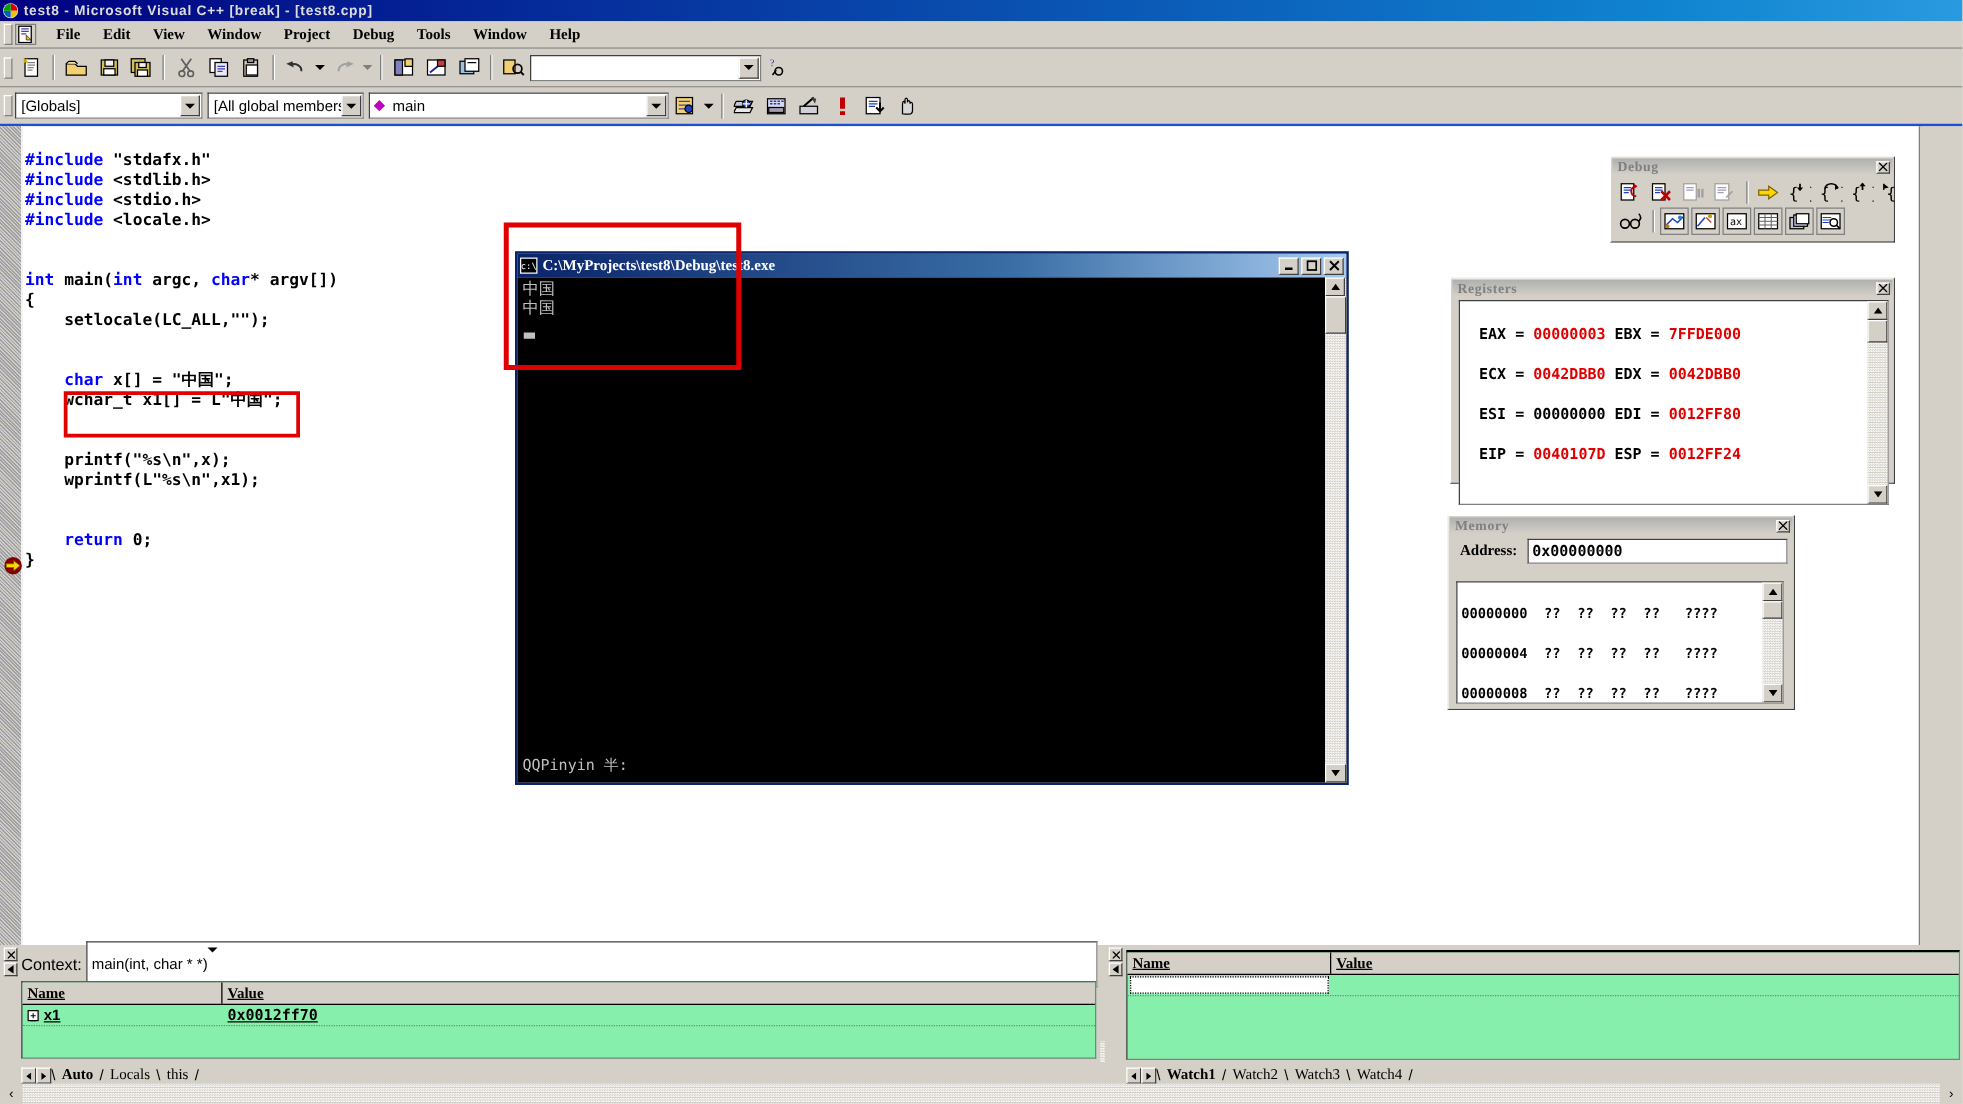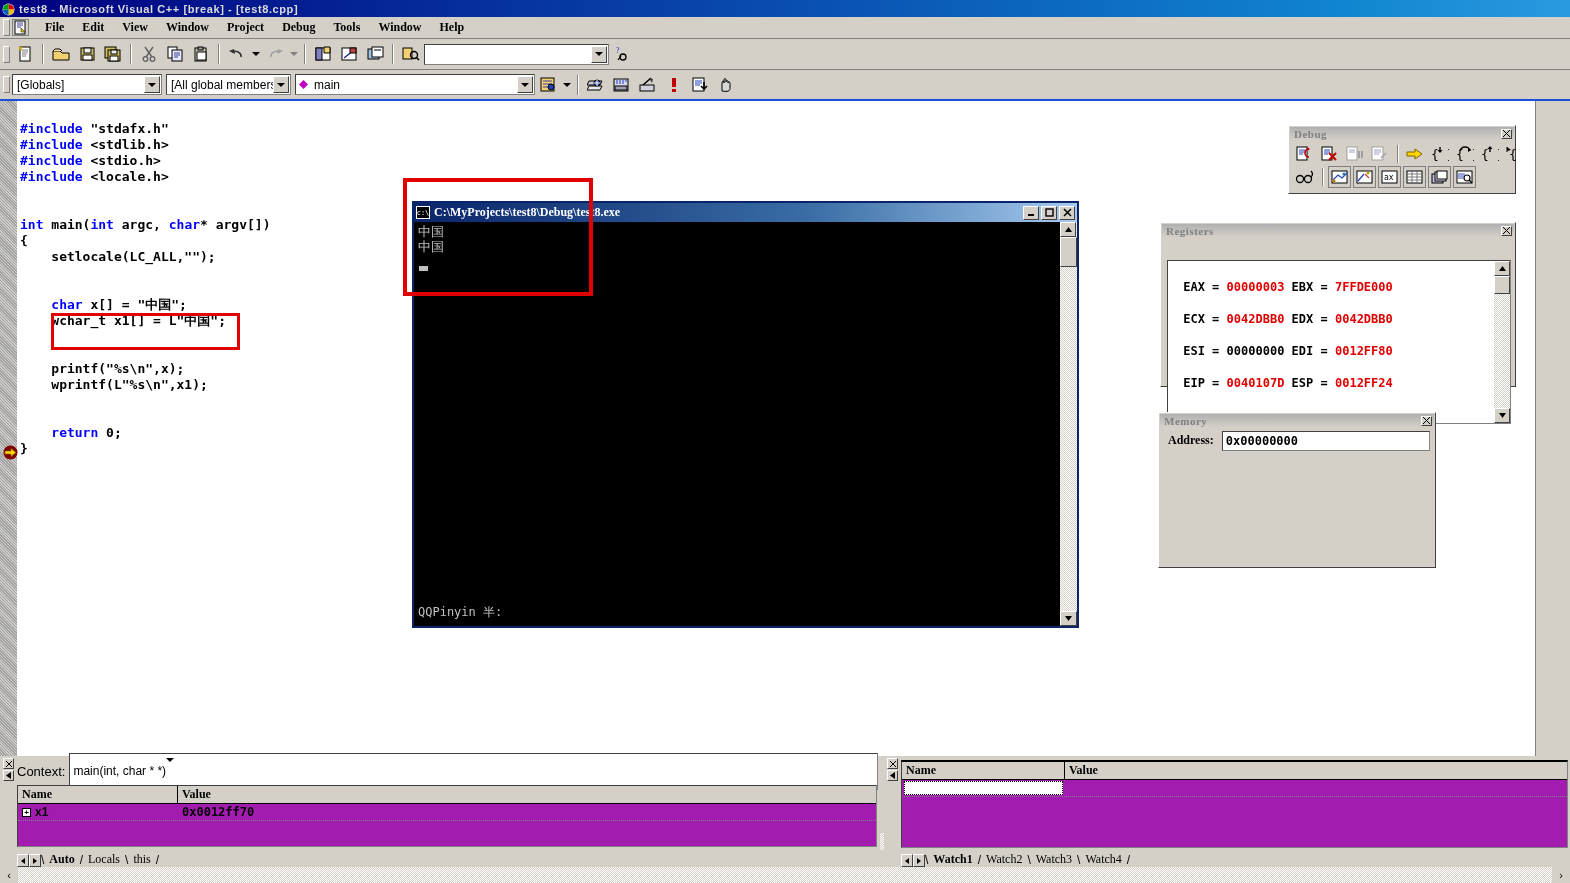--- a/index.html
+++ b/index.html
@@ -107,21 +107,21 @@
   .dbg-rows { padding:2px 2px 0 3px; }
   .dbg-row { display:flex; align-items:center; height:23px; }
   .dbtn { width:23px; height:22px; margin-right:2px; flex:none;
     display:flex;align-items:center;justify-content:center; position:relative; }
   .dbtn.framed { border:1px solid #808080; }
 
   
   #reg-pal { left:1160px; top:222px; width:356px; height:165px; }
   .reg-body { position:absolute; left:6px; top:17px; width:344px; height:164px;
     background:#fff; border:1px solid #808080; border-top-color:#404040;
-    border-left-color:#404040; overflow:hidden;margin-top:20px; }
+    border-left-color:#404040; overflow:hidden; }
   .reg-lines { padding:2px 0 0 8px; font-size:12px; line-height:16px;
     font-family:"DejaVu Sans Mono", monospace; font-weight:bold; white-space:pre; }
   .reg-lines .v { color:#e00000; }
   .reg-lines .k { color:#000; }
   .vscroll { position:absolute; right:0; top:0; width:16px; height:100%;
     background-image:repeating-conic-gradient(#fff 0% 25%, #d4d0c8 0% 50%);
     background-size:2px 2px; }
   .vsb-arrow { width:16px; height:15px; background:#d4d0c8;
     border:1px solid #fff; border-right-color:#404040; border-bottom-color:#404040;
     display:flex;align-items:center;justify-content:center; }
@@ -188,22 +188,22 @@
     justify-content:center; }
   .ctx-row { position:absolute; left:17px; top:3px; right:2px; height:22px;
     display:flex; align-items:center; }
   .ctx-lbl { font-size:13px; font-family:"Liberation Sans", sans-serif;
     margin-right:4px; white-space:nowrap; }
   .ctx-combo { flex:1; height:37px; background:#fff; border:1px solid #808080;
     border-top-color:#404040; border-left-color:#404040; position:relative;
     display:flex; align-items:center; }
   .ctx-combo .cv { font-size:12px; padding-left:3px;
     font-family:"Liberation Sans", sans-serif; }
-  .grid { position:absolute; background:#a21caf; border:1px solid #808080;
-    border-top-color:#404040; border-left-color:#404040; }
+  .grid { position:absolute; background:#86efac; border:1px solid #808080;
+    border-top-color:#404040; border-left-color:#404040;text-decoration:underline; }
   .grid-head { display:flex; height:18px; background:#d4d0c8;
     border-bottom:1px solid #000; }
   .gh { font-size:12px; font-weight:bold; font-family:"Liberation Serif", serif;
     padding-left:4px; border-right:1px solid #000; display:flex; align-items:center; }
   .grid-row { display:flex; height:17px; border-bottom:1px dotted #808080; }
   .gc { font-size:12px; font-family:"DejaVu Sans Mono", monospace; font-weight:bold;
     padding-left:4px; display:flex; align-items:center; white-space:nowrap; }
   .gc.nm { font-family:"Liberation Sans", sans-serif; font-weight:bold; }
   .expander { width:9px;height:9px;border:1px solid #000;background:#fff;
     display:inline-flex;align-items:center;justify-content:center;
@@ -694,20 +694,44 @@
       <span class="pal-close">
         <svg width="7" height="7" viewBox="0 0 7 7">
               <path d="M0 0l7 7M7 0L0 7" stroke="#000"></path>
             </svg>
       </span>
     </div>
     <div class="mem-addr-row">
       <span class="mem-addr-lbl">Address:</span>
       <span class="mem-addr-in">0x00000000</span>
     </div>
+    <div class="mem-body">
+      <div class="mem-lines">
+<div>00000000  ??  ??  ??  ??   ????</div>
+<div>00000004  ??  ??  ??  ??   ????</div>
+<div>00000008  ??  ??  ??  ??   ????</div>
+
+
+
+
+      </div>
+      <div class="vscroll">
+        <div class="vsb-arrow">
+          <svg width="7" height="5" viewBox="0 0 7 5">
+                <path d="M3.5 0L7 5H0z" fill="#000"></path>
+              </svg>
+        </div>
+        <div class="vsb-thumb" style="height:14px;"></div>
+        <div class="vsb-arrow" style="position:absolute;bottom:0;">
+          <svg width="7" height="5" viewBox="0 0 7 5">
+                <path d="M0 0h7L3.5 5z" fill="#000"></path>
+              </svg>
+        </div>
+      </div>
+    </div>
    </div>
   </div>
 
   <div id="console">
     <div class="con-title">
       <span class="con-ico">c:\</span>
       <span class="con-tt">C:\MyProjects\test8\Debug\test8.exe</span>
       <span class="con-btns">
         <span class="con-btn">
           <svg width="8" height="8" viewBox="0 0 8 8">

